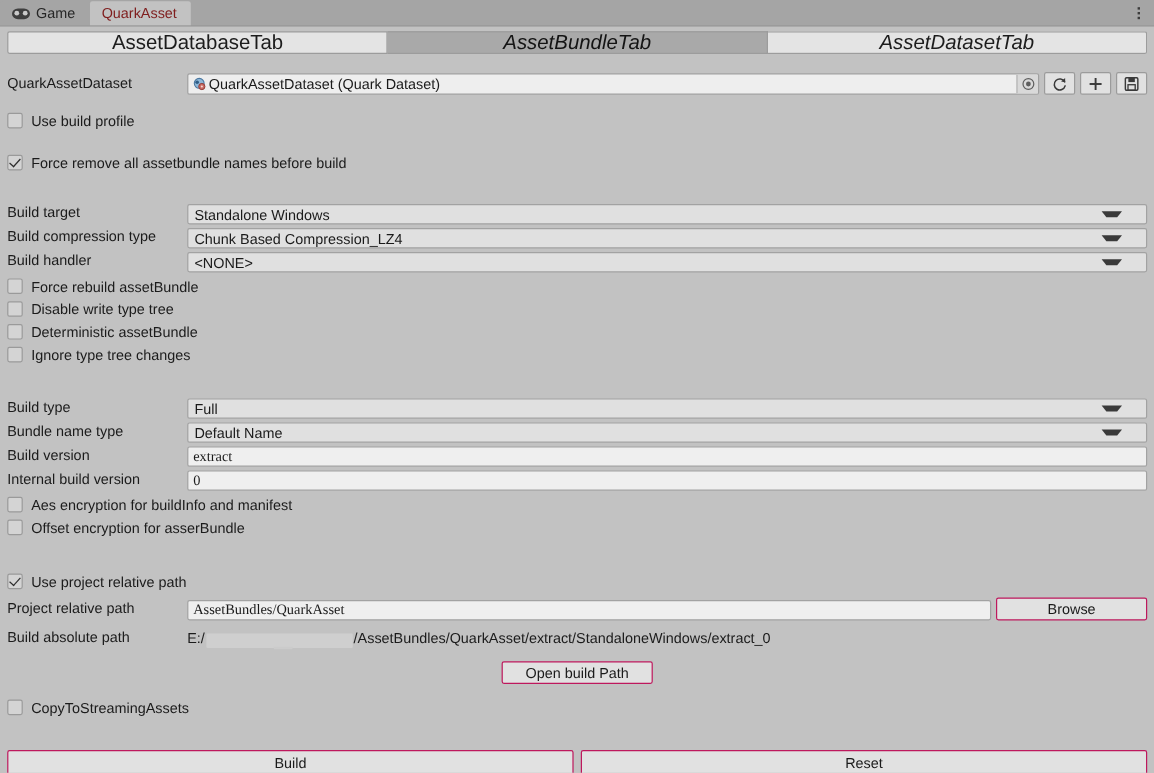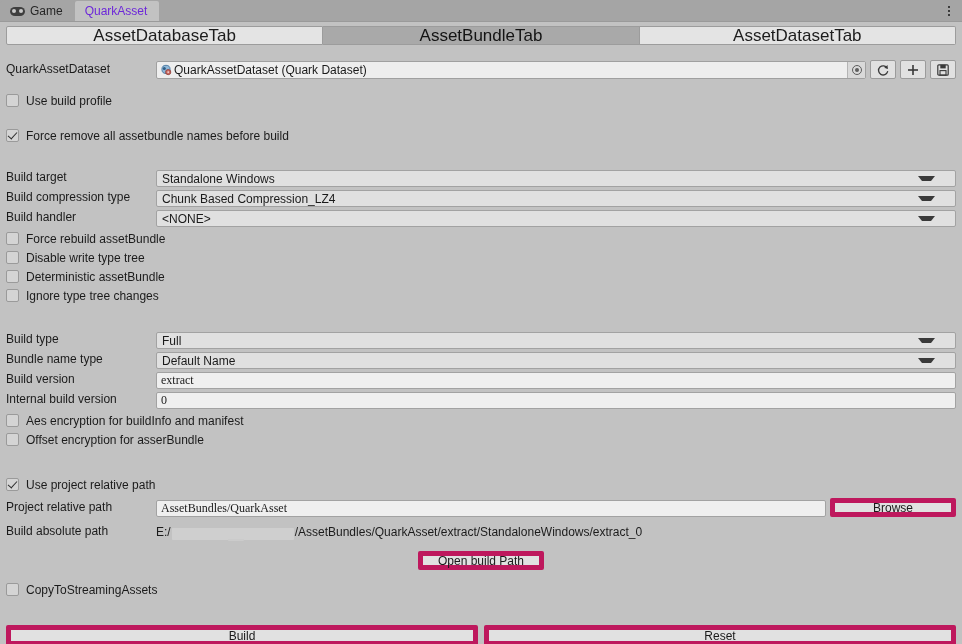--- a/index.html
+++ b/index.html
@@ -46,21 +46,21 @@
     cursor: default;
     border-top-left-radius: 2px;
     border-top-right-radius: 2px;
   }
   .dock-tab.inactive {
     background: #a5a5a5;
     color: #262626;
   }
   .dock-tab.active {
     background: #c2c2c2;
-    color: #6d28d9;
+    color: #7f1d1d;
   }
   .gamepad-icon {
     display: inline-block;
     width: 15px;
     height: 9px;
     position: relative;
     background: #3e3e3e;
     border-radius: 5px / 4.5px;
   }
   .gamepad-icon::before,
@@ -120,21 +120,21 @@
     box-sizing: border-box;
     cursor: default;
   }
   .subtab.off {
     background: #e4e4e4;
   }
   .subtab.on {
     background: #a9a9a9;
     color: #141414;
   }
-  .subtab:not(:first-child) { border-left: none; }
+  .subtab:not(:first-child) { border-left: none; font-style: italic; }
   .subtab:first-child { border-top-left-radius: 2px; border-bottom-left-radius: 2px; }
   .subtab:last-child  { border-top-right-radius: 2px; border-bottom-right-radius: 2px; }
 
   
   .row {
     display: flex;
     align-items: flex-end;
     padding: 0 6px;
     height: 20px;
     box-sizing: border-box;
@@ -320,21 +320,21 @@
     top: 11px;
     width: 16px;
     height: 5px;
     background: #cbcbcb;
     border-radius: 0 0 6px 6px;
   }
 
   
   .btn {
     background: #e1e1e1;
-    border: 5px solid #be185d;
+    border: 1px solid #be185d;
     border-radius: 2px;
     height: 19px;
     display: flex;
     align-items: center;
     justify-content: center;
     font-size: 12px;
     color: #1a1a1a;
     box-sizing: border-box;
     cursor: default;
     white-space: nowrap;

